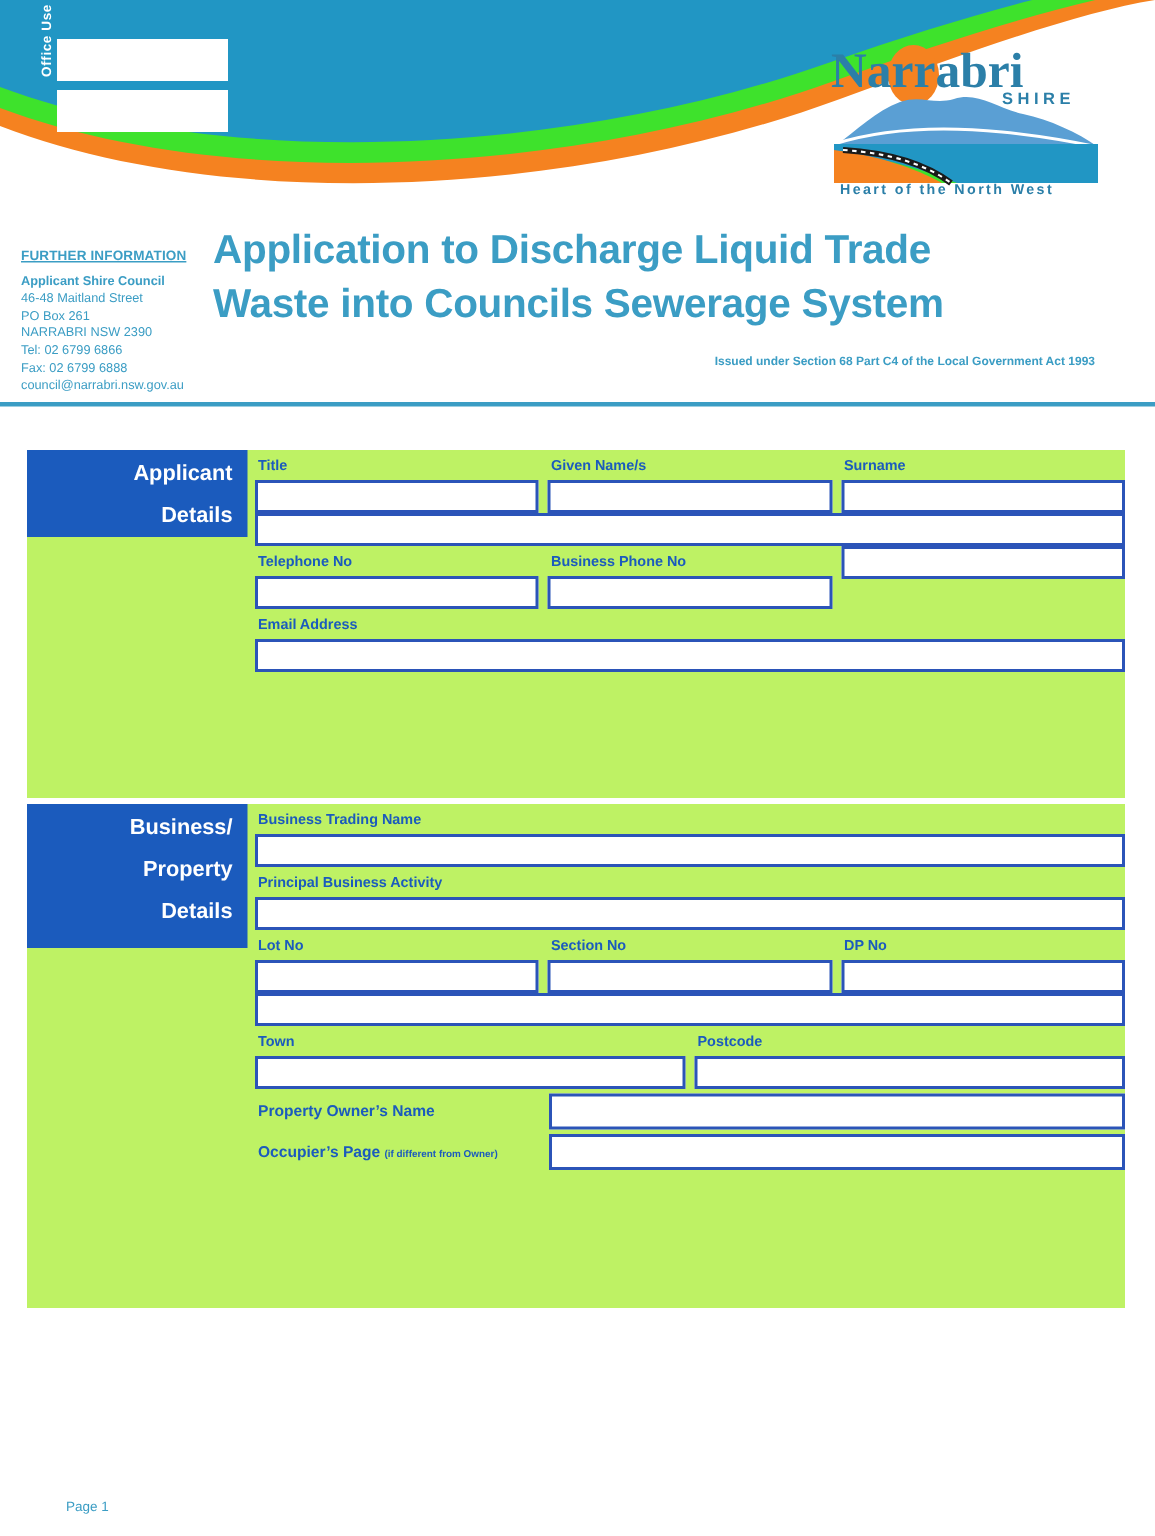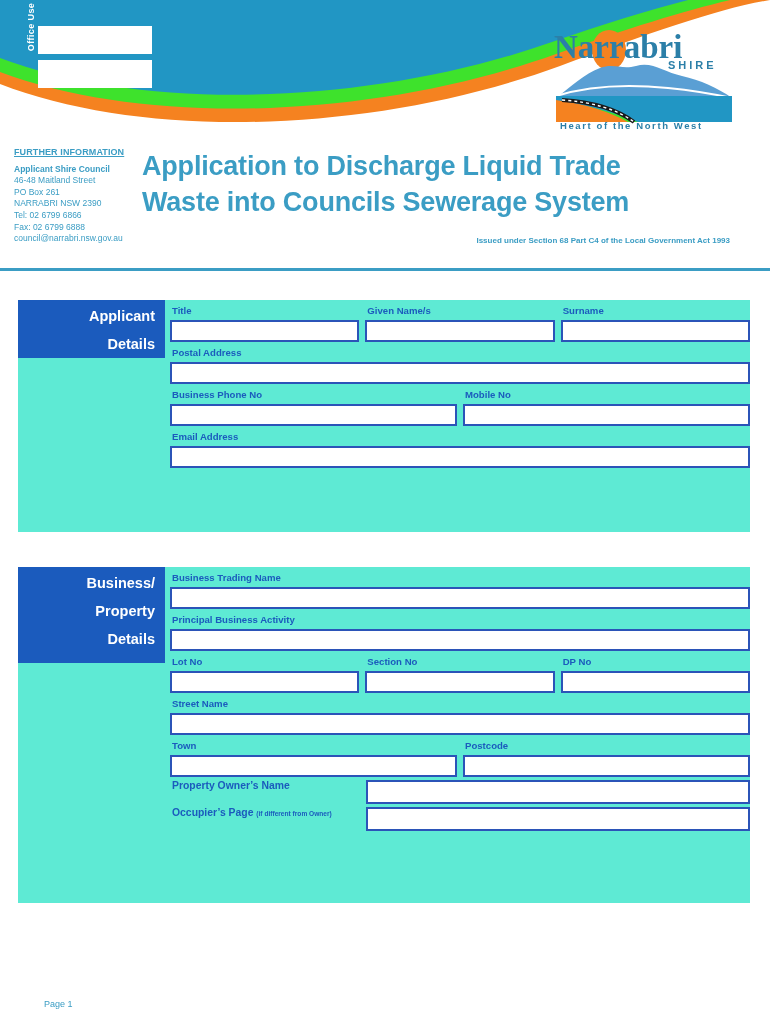--- a/index.html
+++ b/index.html
@@ -32,21 +32,21 @@
   #office-box-2{top:60px;}
 
   
   #logo{
     position:absolute;left:548px;top:26px;width:200px;height:104px;
   }
   #logo svg{display:block;}
 
   
   #further-info{
-    position:absolute;left:14px;top:147px;width:140px;
+    position:absolute;left:14px;top:165px;width:140px;
     font-size:8.5px;line-height:11.6px;color:#3b9dc4;
   }
   #further-info-heading{
     font-weight:bold;text-decoration:underline;font-size:9px;
     color:#3b9dc4;margin-bottom:5px;letter-spacing:.1px;
   }
   #council-name{font-weight:bold;color:#3b9dc4;}
 
   
   #title-block{
@@ -59,23 +59,23 @@
   #issued-under{
     position:absolute;right:12px;top:88px;
     font-size:8px;font-weight:bold;color:#3b9dc4;white-space:nowrap;
   }
   #header-rule{
     position:absolute;left:0;top:268px;width:770px;height:3px;
     background:#3b9dc4;
   }
 
   
-  .section{position:absolute;left:18px;width:732px;background:#5eead4;}
+  .section{position:absolute;left:18px;width:732px;background:#bef264;}
   #applicant-section{top:300px;height:232px;}
-  #business-section{top:567px;height:336px;}
+  #business-section{top:536px;height:336px;}
 
   .section-tag{
     position:absolute;left:0;top:0;width:147px;
     background:#1b5bbd;color:#ffffff;
     font-size:14.5px;font-weight:bold;line-height:28px;
     text-align:right;padding:2px 10px 2px 0;box-sizing:border-box;
   }
   #applicant-tag{height:58px;}
   #business-tag{height:96px;}
 
@@ -87,21 +87,21 @@
   }
   .fbox{
     border:2px solid #2b54b8;background:#ffffff;height:22px;
     box-sizing:border-box;
   }
   .row{display:flex;gap:6px;}
   .row > .col{flex:1 1 0;min-width:0;}
   .col-2{flex:2 1 0;}
   .col-1{flex:1 1 0;}
 
-  .inline-row{display:flex;align-items:flex-start;gap:6px;margin-top:3px;}
+  .inline-row{display:flex;align-items:center;gap:6px;margin-top:3px;}
   .inline-label{
     width:188px;flex:none;font-size:10.4px;font-weight:bold;color:#1b5bbd;
     white-space:nowrap;padding-left:2px;
   }
   .inline-label .small-note{font-size:6.6px;font-weight:bold;}
   .inline-row .fbox{flex:1 1 auto;height:24px;}
 
   
   #page-footer{
     position:absolute;left:24px;top:999px;
@@ -189,31 +189,33 @@
         <div class="flabel">Given Name/s</div>
         <div class="fbox"></div>
       </div>
       <div class="col">
         <div class="flabel">Surname</div>
         <div class="fbox"></div>
       </div>
     </div>
 
     <div>
-      <div class="flabel">Postal Address</div>
-      <div class="fbox"></div>
-    </div>
-
-    <div class="row">
+      <div class="fbox"></div>
+    </div>
+
+    <div class="row">
+      <div class="col">
+        <div class="flabel">Telephone No</div>
+        <div class="fbox"></div>
+      </div>
       <div class="col">
         <div class="flabel">Business  Phone No</div>
         <div class="fbox"></div>
       </div>
       <div class="col">
-        <div class="flabel">Mobile No</div>
         <div class="fbox"></div>
       </div>
     </div>
 
     <div>
       <div class="flabel">Email Address</div>
       <div class="fbox"></div>
     </div>
   </div>
 </div>
@@ -246,21 +248,20 @@
         <div class="fbox"></div>
       </div>
       <div class="col">
         <div class="flabel">DP No</div>
         <div class="fbox"></div>
       </div>
     </div>
 
     <div class="row">
       <div class="col col-2">
-        <div class="flabel">Street Name</div>
         <div class="fbox"></div>
       </div>
     </div>
 
     <div class="row">
       <div class="col col-2">
         <div class="flabel">Town</div>
         <div class="fbox"></div>
       </div>
       <div class="col col-1">

